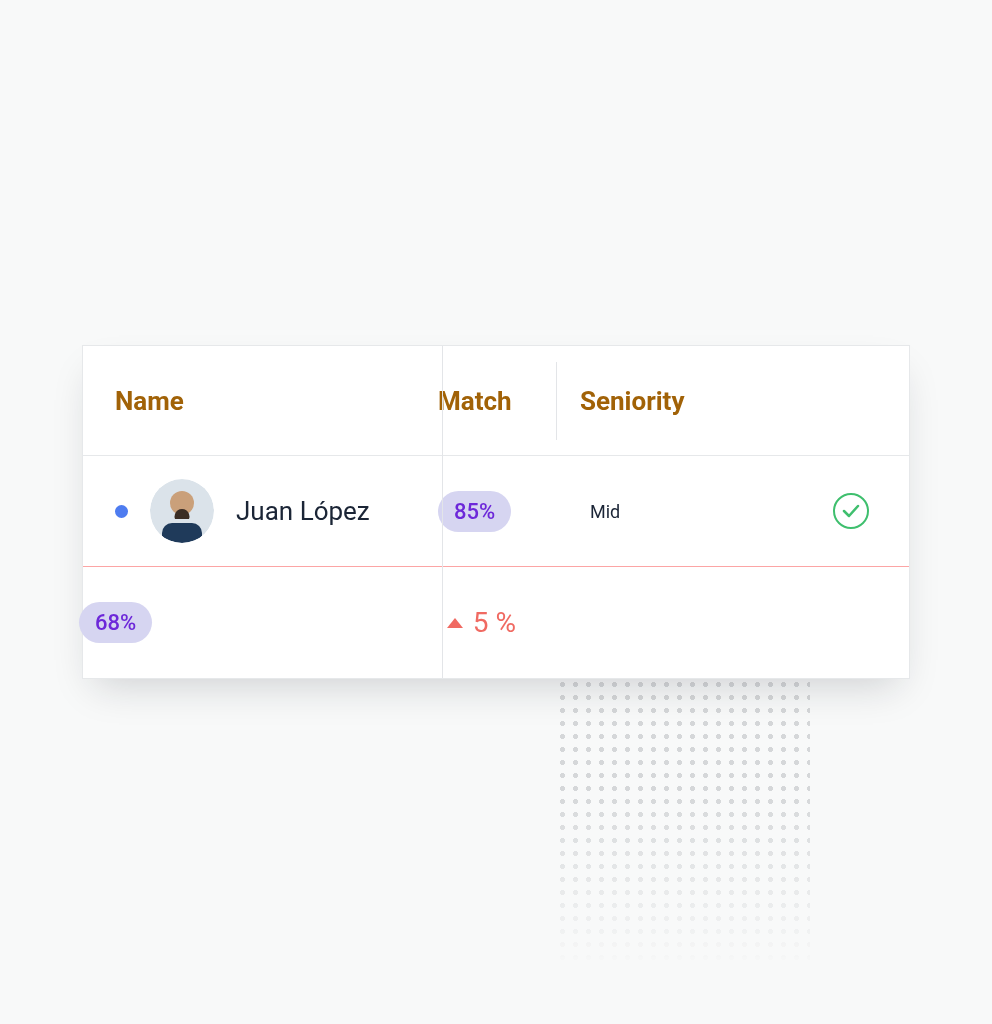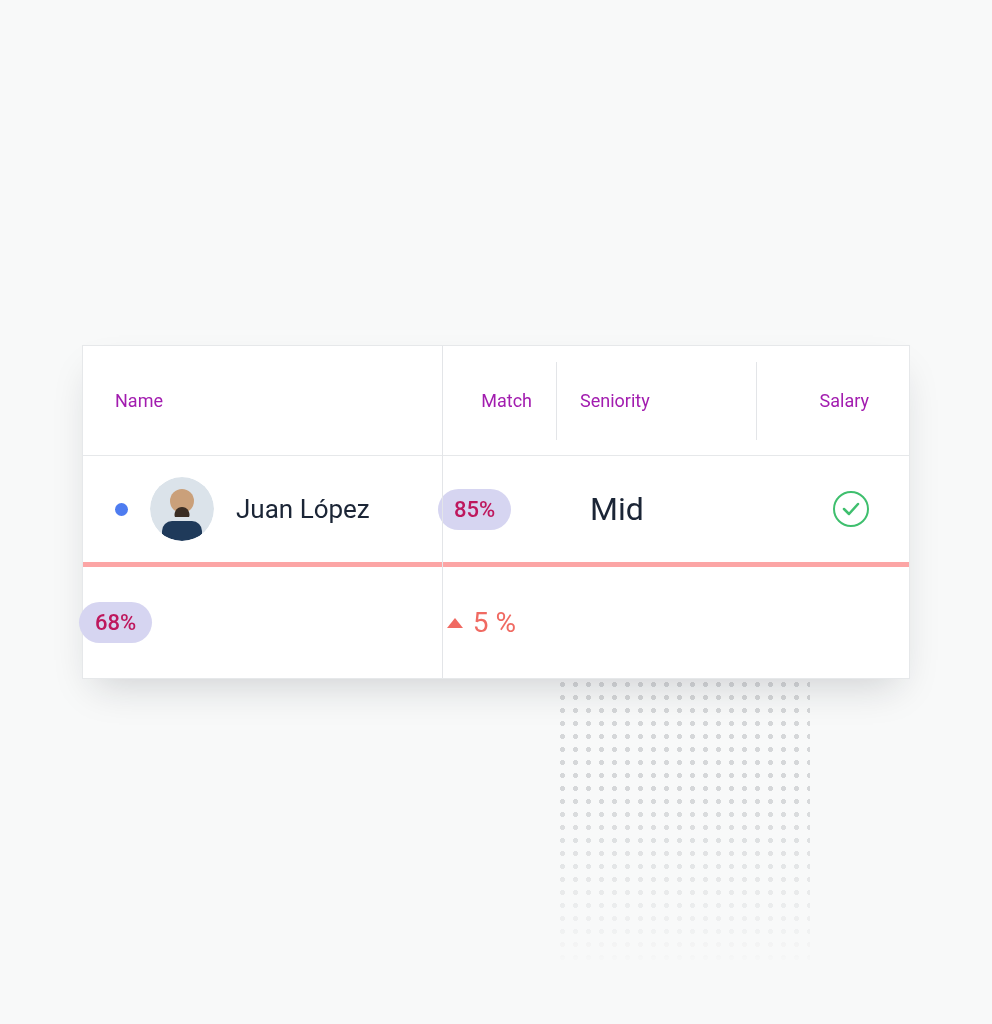--- a/index.html
+++ b/index.html
@@ -54,33 +54,33 @@
     grid-template-columns: 359px 114px 200px 1fr;
     align-items: center;
   }
 
   .header-row {
     height: 110px;
     border-bottom: 1px solid #e6e8ea;
   }
   .body-row {
     height: 111px;
-    border-bottom: 5px solid #fca5a5;
+    border-bottom: 1px solid #fca5a5;
   }
   .body-row:last-child { border-bottom: none; }
 
   .th {
-    font-size: 18px;
-    font-weight: 400;
-    color: #a21caf;
+    font-size: 26px;
+    font-weight: 700;
+    color: #a16207;
     padding: 0 24px;
     white-space: nowrap;
   }
   .th-name  { padding-left: 32px; }
-  .th-match { padding-left: 0; margin-left: -4px; text-align: right; }
+  .th-match { padding-left: 0; margin-left: -4px; }
   .th-salary{ text-align: right; padding-right: 40px; }
 
   
   .th-seniority, .th-salary {
     position: relative;
   }
   .th-seniority::before,
   .th-salary::before {
     content: "";
     position: absolute;
@@ -119,30 +119,30 @@
     color: #1b2536;
     font-weight: 400;
   }
 
   .match-cell {
     display: flex;
     align-items: center;
   }
   .match-pill {
     background: #d6d5f1;
-    color: #be185d;
+    color: #6d28d9;
     font-size: 22px;
     font-weight: 500;
     padding: 8px 16px;
     border-radius: 999px;
     margin-left: -4px;
   }
 
   .seniority-cell {
-    font-size: 32px;
+    font-size: 18px;
     color: #1b2536;
     padding-left: 34px;
   }
 
   .salary-cell {
     display: flex;
     align-items: center;
     justify-content: flex-end;
     padding-right: 40px;
     gap: 10px;
@@ -178,21 +178,20 @@
 <body>
 
 <div class="dot-pattern"></div>
 
 <div class="card">
 
   <div class="header-row">
     <div class="th th-name">Name</div>
     <div class="th th-match">Match</div>
     <div class="th th-seniority">Seniority</div>
-    <div class="th th-salary">Salary</div>
   </div>
 
   <div class="body-row">
     <div class="name-cell">
       <span class="status-dot"></span>
       <svg class="avatar" viewBox="0 0 64 64">
         <defs>
           <clipPath id="c1">
               <circle cx="32" cy="32" r="32"></circle>
             </clipPath>

